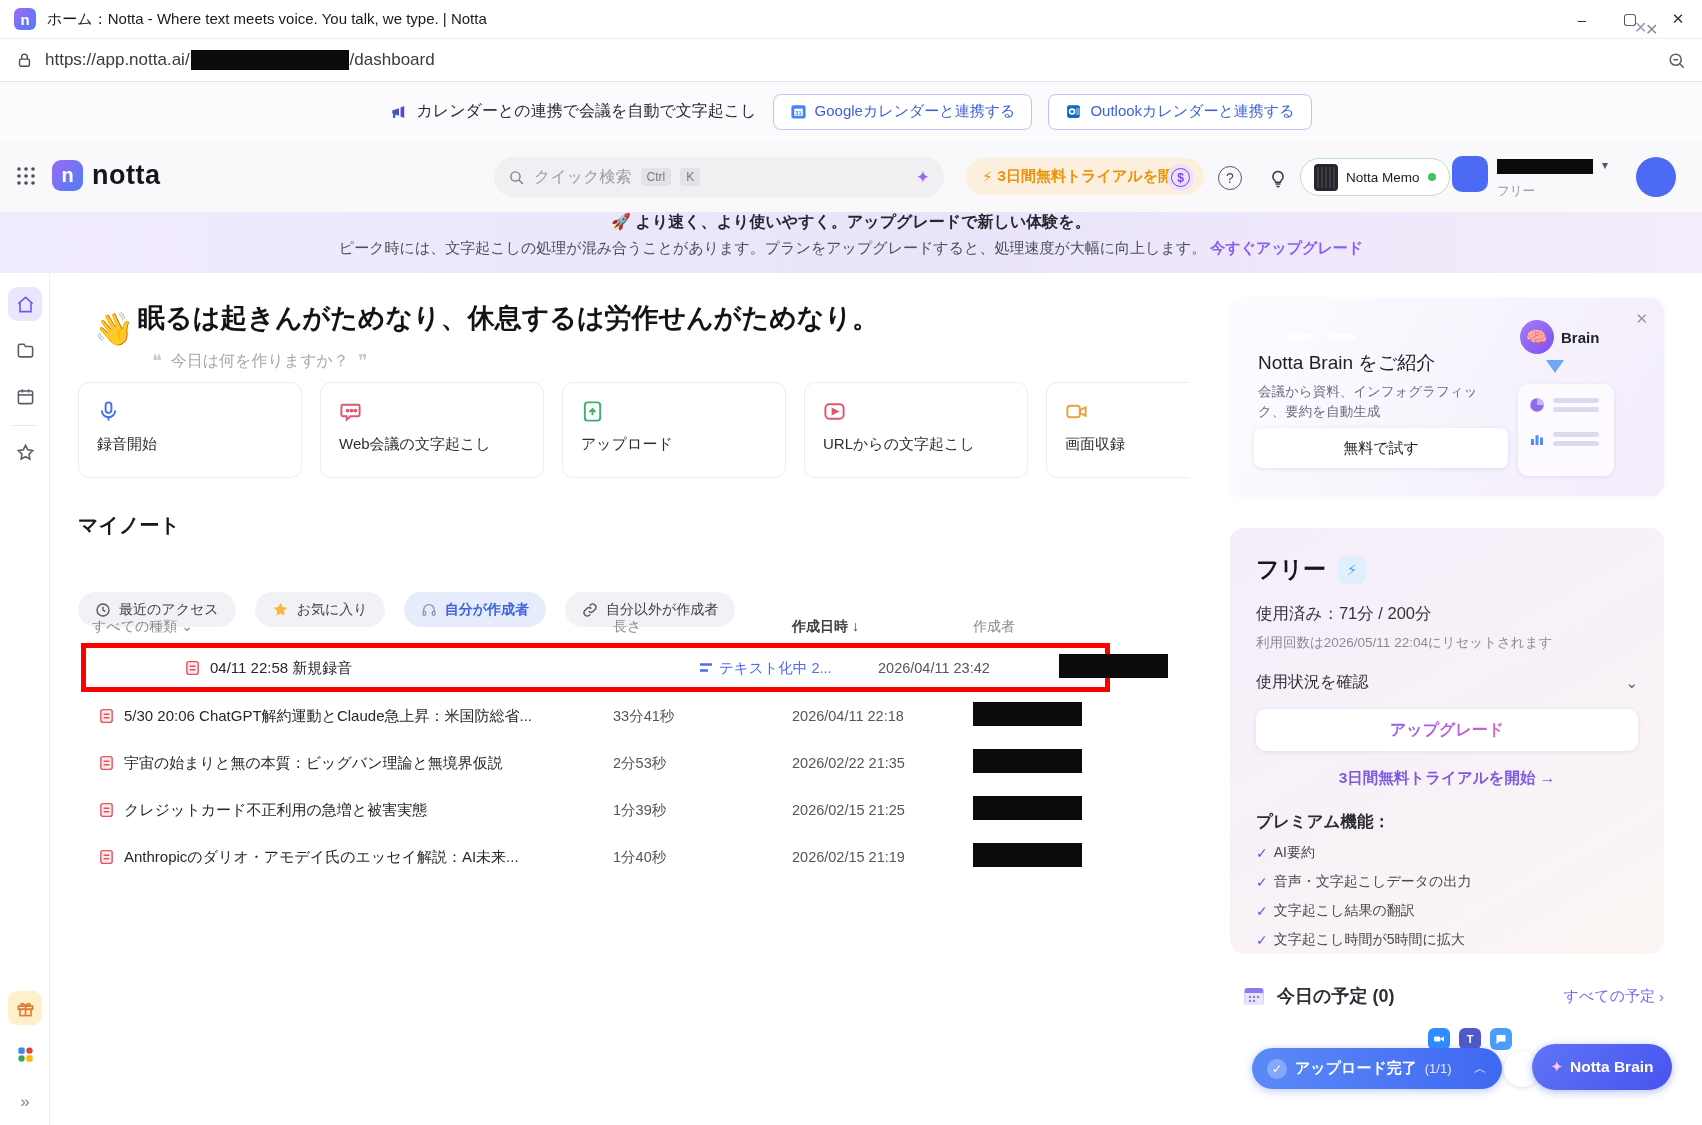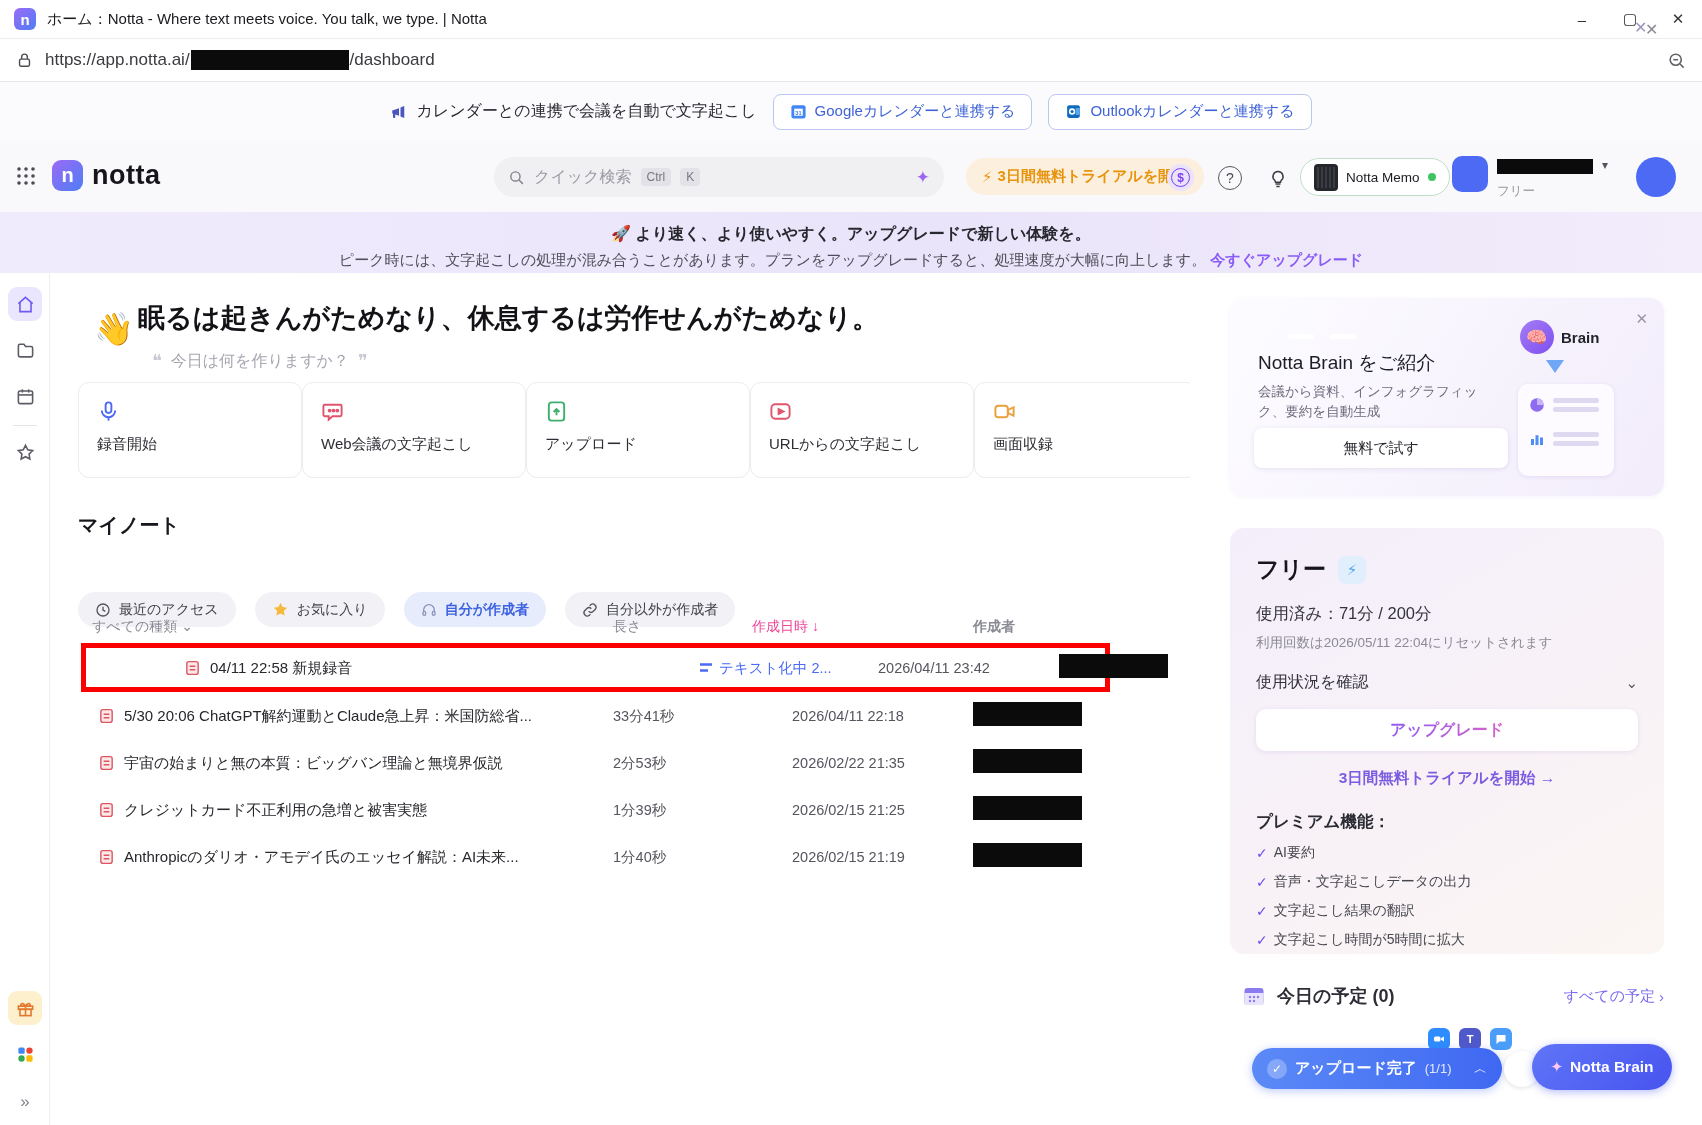--- a/index.html
+++ b/index.html
@@ -48,55 +48,55 @@
   .memolabel{font-size:13.5px;font-weight:normal;color:#1c1c22;}
   .memodot{width:8px;height:8px;border-radius:50%;background:#3fc463;}
   .userarea{position:absolute;left:1452px;top:15px;display:flex;gap:9px;cursor:pointer;}
   .useravatar{width:36px;height:36px;border-radius:10px;background:#4d6af5;}
   .redact.uname{width:96px;height:15px;margin-top:3px;}
   .userplan{font-size:12.5px;color:#98989f;margin-top:5px;}
   .uchev{color:#55555c;font-size:12px;margin-top:2px;}
   .faravatar{position:absolute;left:1636px;top:16px;width:40px;height:40px;border-radius:50%;background:#4d6af5;}
 
   
-  .promo{position:absolute;top:212px;left:0;width:1702px;height:61px;background:linear-gradient(90deg,#f0ebfc,#eae4fa 55%,#f3ecfb);text-align:center;padding-top:12px;}
+  .promo{position:absolute;top:212px;left:0;width:1702px;height:61px;background:linear-gradient(90deg,#f0ebfc,#eae4fa 55%,#f3ecfb);text-align:center;padding-top:0;}
   .promo .l1{font-size:16px;font-weight:bold;color:#27272e;}
   .promo .l2{font-size:15px;color:#4e4e58;margin-top:6px;}
   .promo .l2 a{color:#8a5cf6;text-decoration:none;font-weight:bold;cursor:pointer;}
   .promoclose{position:absolute;left:1634px;top:18px;color:#9d94bd;font-size:16px;cursor:pointer;}
 
   
   .rail{position:absolute;top:273px;left:0;width:50px;height:852px;background:#fff;border-right:1px solid #eeeef2;}
   .railitem{position:absolute;left:8px;width:34px;height:34px;border-radius:9px;display:flex;align-items:center;justify-content:center;cursor:pointer;color:#5c5c66;}
   .railitem.active{background:#e9e6fd;color:#6b5bf0;}
   .raildivider{position:absolute;left:13px;width:24px;height:1px;background:#e4e4ea;}
   .railgift{background:#fdf0cc;}
   .railexpand{color:#84848d;font-size:17px;}
 
   
   .wave{position:absolute;left:94px;top:310px;font-size:32px;}
   .herotitle{position:absolute;left:138px;top:300px;font-size:27px;font-weight:bold;color:#121217;}
   .heroquote{position:absolute;left:152px;top:350px;font-size:16px;color:#a7a7b2;display:flex;gap:9px;align-items:center;}
   .heroquote .qm{color:#c9c9d4;font-size:18px;}
 
   
-  .cards{position:absolute;left:78px;top:382px;width:1112px;height:98px;display:flex;overflow:hidden;}
+  .cards{position:absolute;left:78px;top:382px;width:1112px;height:98px;display:flex;gap:18px;overflow:hidden;}
   .card{flex:0 0 224px;height:96px;border:1px solid #ececf1;border-radius:11px;background:#fff;padding:17px 0 0 18px;cursor:pointer;}
   .card .clabel{font-size:15px;color:#2e2e36;margin-top:12px;}
 
   
   .sectitle{position:absolute;left:78px;top:512px;font-size:20px;font-weight:bold;color:#17171d;}
   .chips{position:absolute;left:78px;top:592px;display:flex;gap:19px;}
   .chip{height:35px;border-radius:18px;background:#f2f2f6;display:flex;align-items:center;gap:8px;padding:0 17px;font-size:14px;color:#3f3f48;cursor:pointer;}
   .chip.active{background:#e7ecfd;color:#3e63e0;font-weight:bold;justify-content:flex-end;}
   .thead{position:absolute;top:618px;left:0;width:1200px;height:22px;font-size:14px;color:#8a8a94;}
   .thead .c-type{position:absolute;left:92px;cursor:pointer;}
   .thead .c-len{position:absolute;left:613px;}
-  .thead .c-date{position:absolute;left:752px;color:#ec4899;font-weight:normal;cursor:pointer;}
-  .thead .c-auth{position:absolute;left:973px;font-weight:bold;}
+  .thead .c-date{position:absolute;left:792px;color:#404040;font-weight:bold;cursor:pointer;}
+  .thead .c-auth{position:absolute;left:973px;}
   .redbox{position:absolute;left:81px;top:643px;width:1029px;height:49px;border:5px solid #fc0000;}
   .rows{position:absolute;left:0;top:692px;width:1200px;}
   .note-row{position:relative;height:47px;cursor:pointer;}
   .note-row.inbox{height:39px;}
   .cell{position:absolute;top:50%;transform:translateY(-50%);}
   .cell.icon{left:98px;}
   .cell.title{left:124px;font-size:15px;color:#27272d;max-width:478px;white-space:nowrap;overflow:hidden;}
   .cell.len{left:613px;font-size:14.5px;color:#55555e;}
   .cell.status{left:613px;font-size:14.5px;color:#4c6af5;display:flex;align-items:center;gap:6px;}
   .cell.date{left:792px;font-size:14.5px;color:#55555e;}

